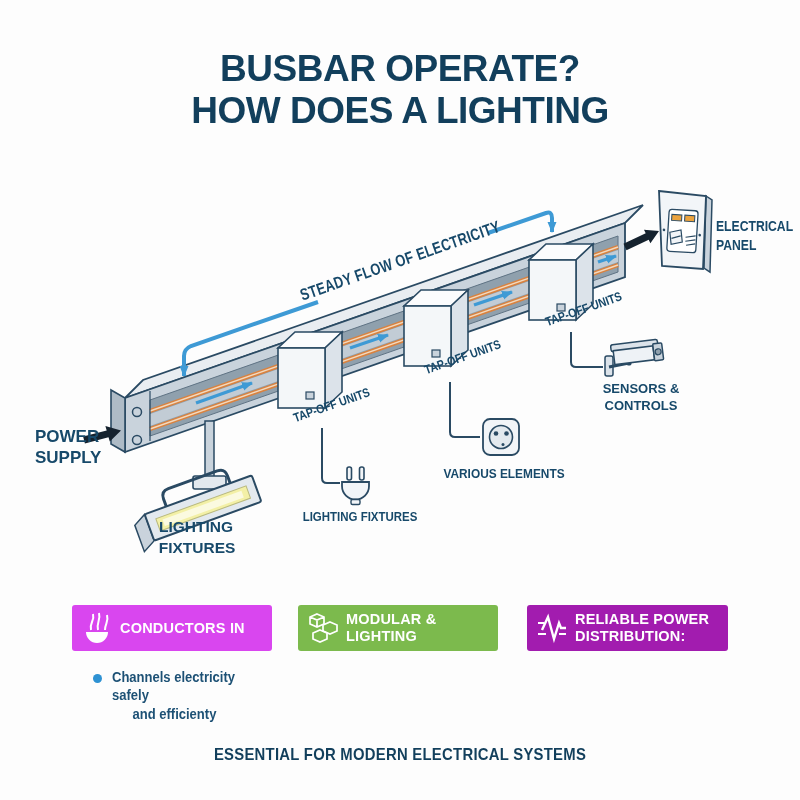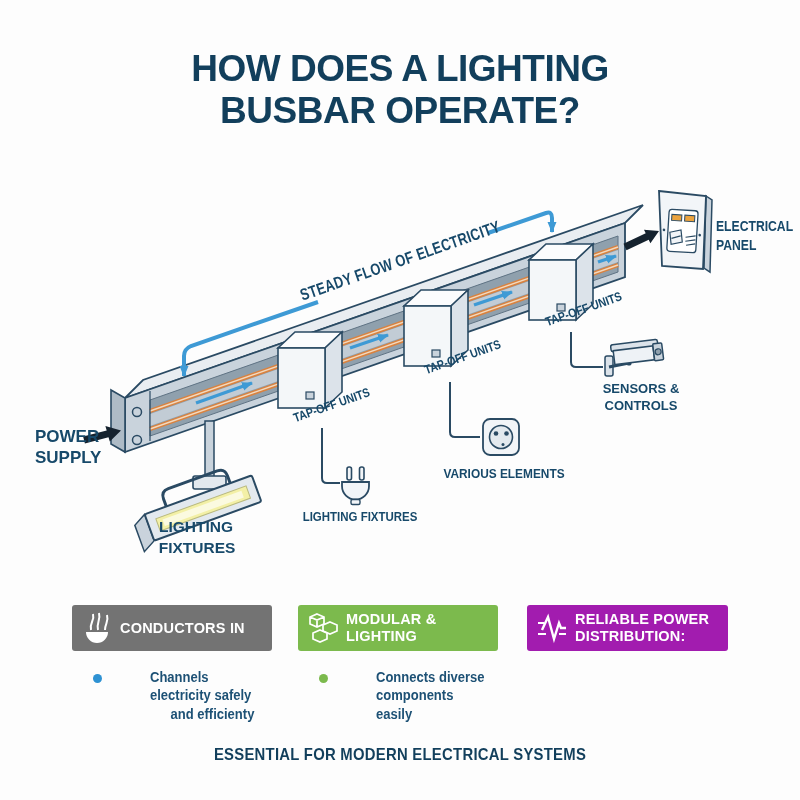--- a/index.html
+++ b/index.html
@@ -20,46 +20,46 @@
   #diagram{position:absolute;top:0;left:0;}
   #diagram text{font-family:"Liberation Sans", sans-serif;font-weight:700;fill:#17496a;}
   
   .card{position:absolute;top:605px;width:200px;}
   .card-header{
     height:46px;border-radius:3px;display:flex;align-items:center;
     color:#ffffff;
   }
   .card-icon{width:30px;height:36px;margin:0 8px 0 10px;flex:0 0 auto;}
   .card-title{font-size:14.5px;font-weight:700;line-height:1.16;letter-spacing:.2px;}
-  .blue-bg{background:#737373;}
+  .blue-bg{background:#d946ef;}
   .green-bg{background:#7cba4d;}
   .orange-bg{background:#a21caf;}
-  .bullet-row{display:flex;margin-top:17px;gap:38px;}
+  .bullet-row{display:flex;margin-top:17px;}
   .bullet-dot{width:9px;height:9px;border-radius:50%;margin:6px 10px 0 21px;flex:0 0 auto;}
   .blue-dot{background:#2e92d3;}
   .green-dot{background:#7cba4d;}
   .orange-dot{background:#e8832c;}
   .bullet-text{font-size:14px;font-weight:700;color:#1d5175;line-height:1.32;
     transform:scaleX(.93);transform-origin:left top;}
   .ml22{margin-left:22px;}
   .ml0{margin-left:0;}
   .ml38{margin-left:38px;}
   
   .footer{
     top:745px;left:0;width:800px;text-align:center;
     font-size:16.5px;font-weight:700;letter-spacing:.3px;color:#123f5c;
     transform:scaleX(.9);
   }
 </style>
 </head>
 <body>
 
 <div class="abs title">
+  <div>BUSBAR OPERATE?</div>
   <div>HOW DOES A LIGHTING</div>
-  <div>BUSBAR OPERATE?</div>
 </div>
 
 <svg id="diagram" width="800" height="800" viewBox="0 0 800 800">
   <defs>
     <marker id="mblue" markerWidth="13" markerHeight="11" refX="10" refY="4.5" orient="auto" markerUnits="userSpaceOnUse">
       <path d="M0,0 L11,4.5 L0,9 Z" fill="#3e9ad5"></path>
     </marker>
   </defs>
 
   <g>
@@ -239,27 +239,20 @@
         <path d="M9,4 l7,3 v7 l-7,3 l-7,-3 v-7 z M2,7 l7,3 l7,-3 M9,10 v7"></path>
         <path d="M22,12 l7,3 v6 l-7,3 l-7,-3 v-6 z"></path>
         <path d="M12,20 l7,3 v6 l-7,3 l-7,-3 v-6 z"></path>
       </g>
     </svg>
     <div class="card-title">
       <div>MODULAR &amp;</div>
       <div>LIGHTING</div>
     </div>
   </div>
-  <div class="bullet-row">
-    <div class="bullet-dot green-dot"></div>
-    <div class="bullet-text">
-      <div>Connects diverse</div>
-      <div class="ml0">components easily</div>
-    </div>
-  </div>
 </div>
 
 <div class="card" style="left:527px;width:201px;">
   <div class="card-header orange-bg">
     <svg class="card-icon" viewBox="0 0 30 36">
       <g stroke="#ffffff" fill="none">
         <path d="M1,13 h6" stroke-width="2"></path>
         <path d="M1,24 h8" stroke-width="2"></path>
         <path d="M5,20 L11,7 L17,29 L22,13 L24,18 L29,18" stroke-width="2.4"></path>
         <path d="M22,24 h7" stroke-width="2"></path>

